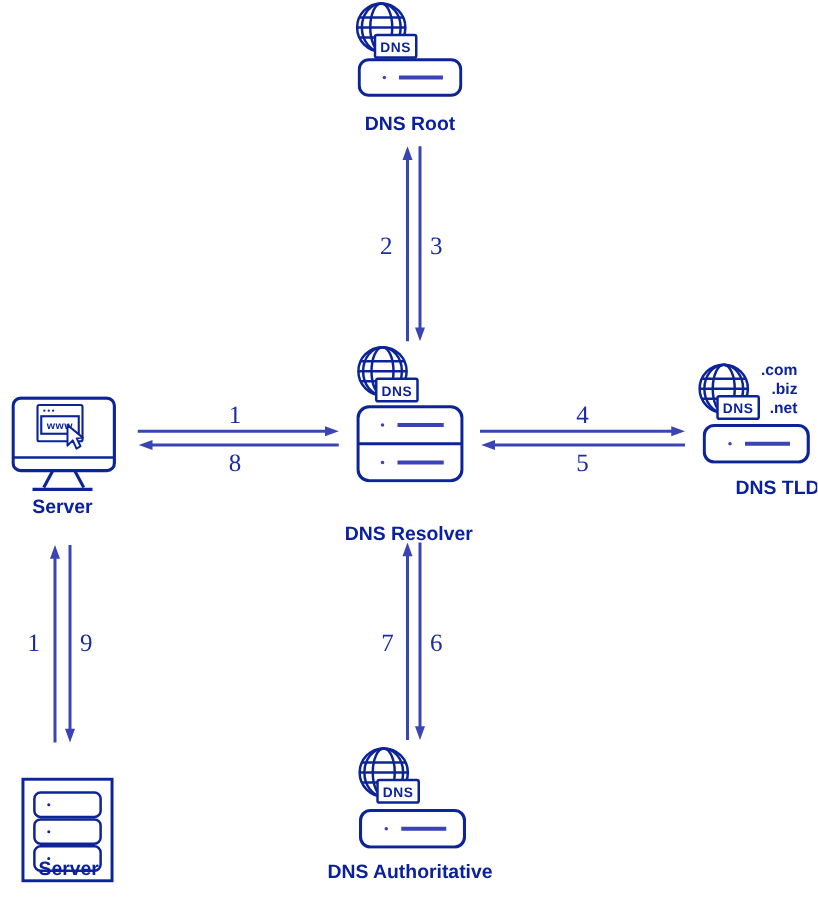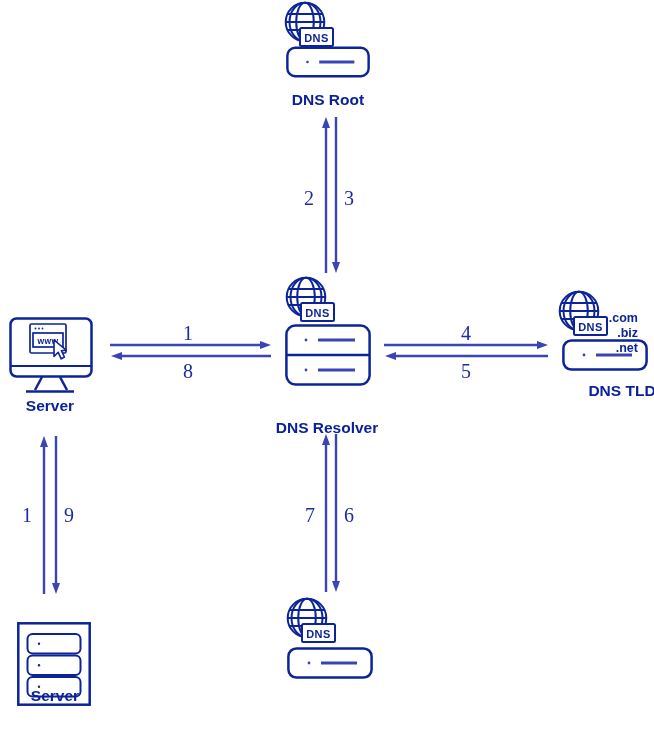--- a/index.html
+++ b/index.html
@@ -26,21 +26,21 @@
   .cursor{fill:#ffffff;stroke:var(--color-icon);stroke-width:1.6;stroke-linejoin:round;}
   
   .aline{stroke:var(--color-arrow);stroke-width:2.4;fill:none;}
   .head{fill:var(--color-arrow);stroke:none;}
   
   .node-label{position:absolute;transform:translateX(-50%);white-space:nowrap;
               font:600 15.5px "Liberation Sans",sans-serif;color:var(--color-label);}
   .step-num{position:absolute;transform:translate(-50%,-50%);
             font:20px "Liberation Serif",serif;color:var(--color-number);}
   .domains{position:absolute;left:590px;top:289px;width:48px;text-align:right;
-           font:bold 12.5px "Liberation Sans",sans-serif;color:var(--color-icon);line-height:15px;margin-top:22px;}
+           font:bold 12.5px "Liberation Sans",sans-serif;color:var(--color-icon);line-height:15px;}
   .domains span{display:block;}
 </style>
 </head>
 <body>
 
 <div class="canvas">
 
   <svg class="abs" style="left:284px;top:1px" width="52" height="48" viewBox="0 0 52 48">
     <g class="ico">
       <circle cx="21" cy="21" r="19.3"></circle>
@@ -188,14 +188,15 @@
       <line x1="3.4" y1="29" x2="38.6" y2="29"></line>
     </g>
     <rect class="badge" x="16" y="27" width="33" height="18" rx="1.5"></rect>
     <text class="badge-text" x="32.5" y="40.5" text-anchor="middle">DNS</text>
   </svg>
   <svg class="abs" style="left:287px;top:647px" width="86" height="32" viewBox="0 0 86 32">
     <rect class="ico-thick" x="1.4" y="1.4" width="83.2" height="29.2" rx="8"></rect>
     <circle class="slot-dot" cx="22" cy="16" r="1.4"></circle>
     <line class="slot" x1="34" y1="16" x2="70" y2="16"></line>
   </svg>
+  <div class="node-label" style="left:328px;top:689px">DNS Authoritative</div>
 
 </div>
 
 </body></html>

